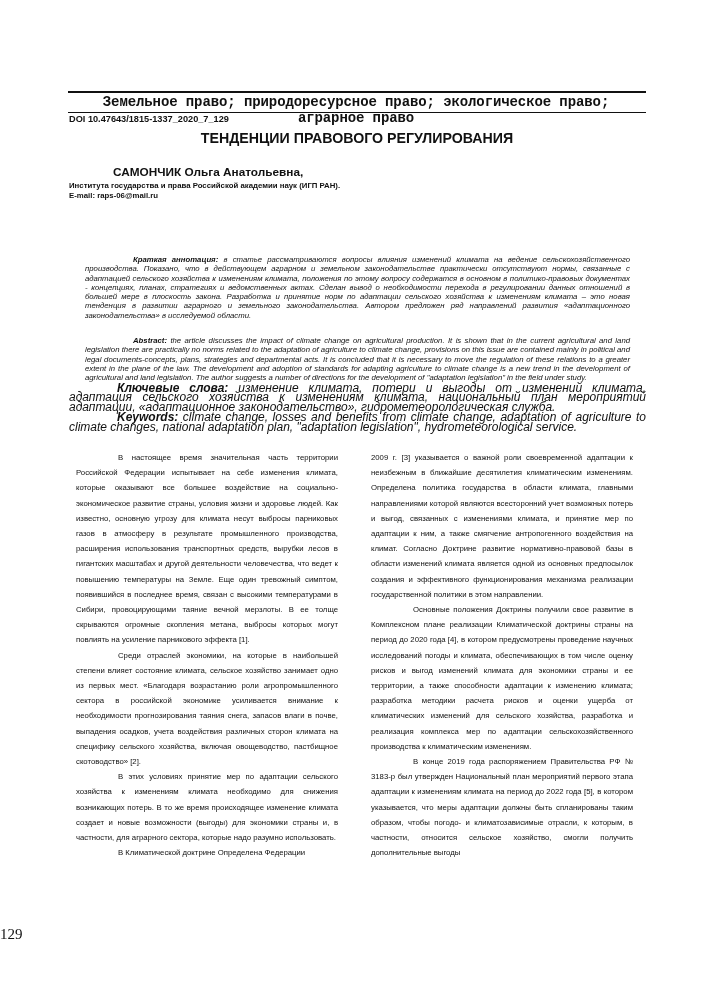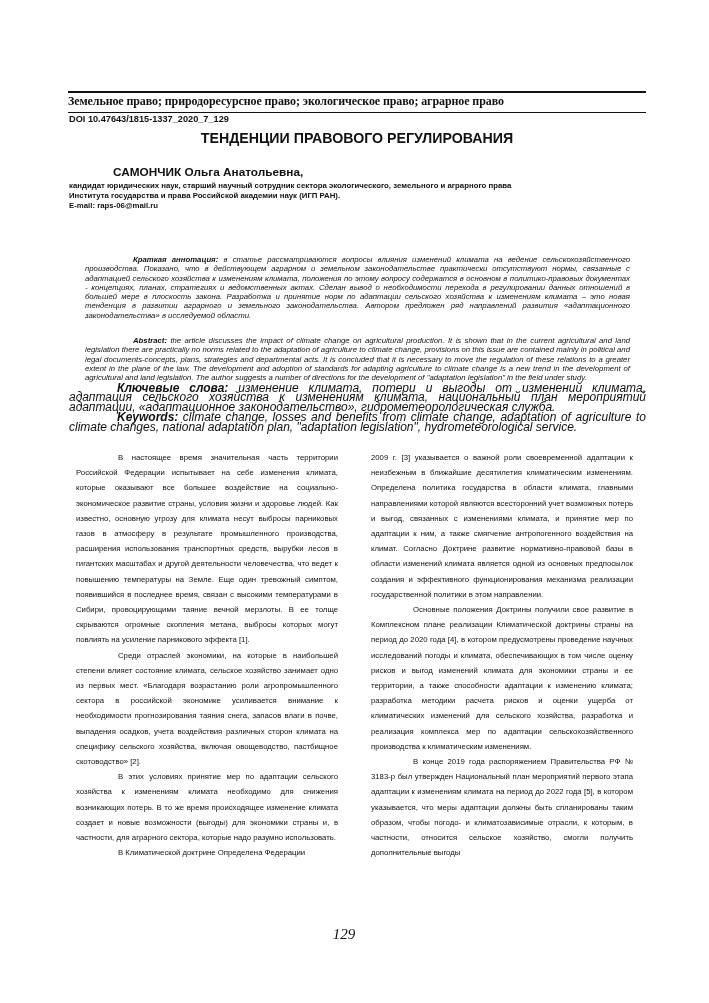--- a/index.html
+++ b/index.html
@@ -1,19 +1,19 @@
 <!DOCTYPE html>
 <html><head>
 <meta charset="utf-8">
 <style>
   html, body { margin: 0; padding: 0; background: #ffffff; }
   body { width: 709px; height: 1003px; position: relative; overflow: hidden; color: #111; }
   .rule-top { position: absolute; left: 68px; top: 91px; width: 578px; height: 2px; background: #111; }
-  .section { position: absolute; left: 68px; top: 94px; width: 576px; text-align: left;
-    font-family: Liberation Serif, serif; font-weight: bold; font-size: 12px; letter-spacing: -0.1px; }
+  .section { position: absolute; left: 68px; top: 94px; width: 576px; text-align: center;
+    font-family: Liberation Mono, monospace; font-weight: bold; font-size: 14px; letter-spacing: -0.1px; }
   .rule-sub { position: absolute; left: 68px; top: 112px; width: 578px; height: 1px; background: #111; }
   .doi { position: absolute; left: 69px; top: 114px; font-family: "Liberation Sans", sans-serif; font-weight: bold; font-size: 9.2px; }
   .title { position: absolute; left: 68px; top: 130px; width: 578px; text-align: center;
     font-family: "Liberation Sans", sans-serif; font-weight: bold; font-size: 14.2px; line-height: 16px; }
   .title div { white-space: nowrap; }
   .author { position: absolute; left: 69px; top: 165px; font-family: "Liberation Sans", sans-serif; font-weight: bold; font-size: 11.8px; margin-left: 44px; }
   .affil { position: absolute; left: 69px; top: 181px; width: 580px; font-family: "Liberation Sans", sans-serif; font-weight: bold; font-size: 7.8px; line-height: 10.2px; }
   .affil div { white-space: nowrap; }
   .abstract-block { position: absolute; left: 69px; top: 239px; width: 577px;
     font-family: "Liberation Sans", sans-serif; font-style: italic; font-size: 7.75px; line-height: 9.3px; text-align: justify; }
@@ -21,38 +21,37 @@
   .abstract-block b { font-weight: bold; }
   .kw-block { position: absolute; left: 69px; top: 384px; width: 577px;
     font-family: "Liberation Sans", sans-serif; font-style: italic; font-size: 12px; line-height: 9.4px; text-align: justify; }
   .kw-block p { margin: 0 0 1px 0; text-indent: 48px; }
   .col { position: absolute; top: 450px; width: 262px;
     font-family: "Liberation Sans", sans-serif; font-size: 7.75px; line-height: 15.2px; text-align: justify; }
   .col-left { left: 76px; }
   .col-right { left: 371px; }
   .col p { margin: 0; }
   .col p.ind { text-indent: 42px; }
-  .page-num { position: absolute; left: 0; width: 688px; top: 926px; text-align: center;
-    font-family: "Liberation Serif", serif; font-size: 15px; font-style: italic; }
+  .page-num { position: absolute; left: 0; width: 688px; top: 926px; text-align: left;
+    font-family: "Liberation Serif", serif; font-size: 15px; }
 </style>
 </head>
 <body>
 
 <div class="rule-top"></div>
 <div class="section">Земельное право; природоресурсное право; экологическое право; аграрное право</div>
 <div class="rule-sub"></div>
 <div class="doi">DOI 10.47643/1815-1337_2020_7_129</div>
 
 <div class="title">
   <div>ТЕНДЕНЦИИ ПРАВОВОГО РЕГУЛИРОВАНИЯ</div>
 </div>
 
 <div class="author">САМОНЧИК Ольга Анатольевна,</div>
 <div class="affil">
-  <div>кандидат юридических наук, старший научный сотрудник сектора экологического, земельного и аграрного права</div>
   <div>Института государства и права Российской академии наук (ИГП РАН).</div>
   <div>E-mail: raps-06@mail.ru</div>
 </div>
 
 <div class="abstract-block">
   <p><b>Краткая аннотация:</b><span> в статье рассматриваются вопросы влияния изменений климата на ведение сельскохозяйственного производства. Показано, что в действующем аграрном и земельном законодательстве практически отсутствуют нормы, связанные с адаптацией сельского хозяйства к изменениям климата, положения по этому вопросу содержатся в основном в политико-правовых документах - концепциях, планах, стратегиях и ведомственных актах. Сделан вывод о необходимости перехода в регулировании данных отношений в большей мере в плоскость закона.  Разработка и принятие норм по адаптации сельского хозяйства к изменениям климата – это новая тенденция в развитии аграрного и земельного законодательства. Автором предложен ряд направлений развития «адаптационного законодательства» в исследуемой области.</span></p>
   <p><b>Abstract:</b><span> the article discusses the impact of climate change on agricultural production. It is shown that in the current agricultural and land legislation there are practically no norms related to the adaptation of agriculture to climate change, provisions on this issue are contained mainly in political and legal documents-concepts, plans, strategies and departmental acts. It is concluded that it is necessary to move the regulation of these relations to a greater extent in the plane of the law. The development and adoption of standards for adapting agriculture to climate change is a new trend in the development of agricultural and land legislation. The author suggests a number of directions for the development of "adaptation legislation" in the field under study.</span></p>
 </div>
 
 <div class="kw-block">

